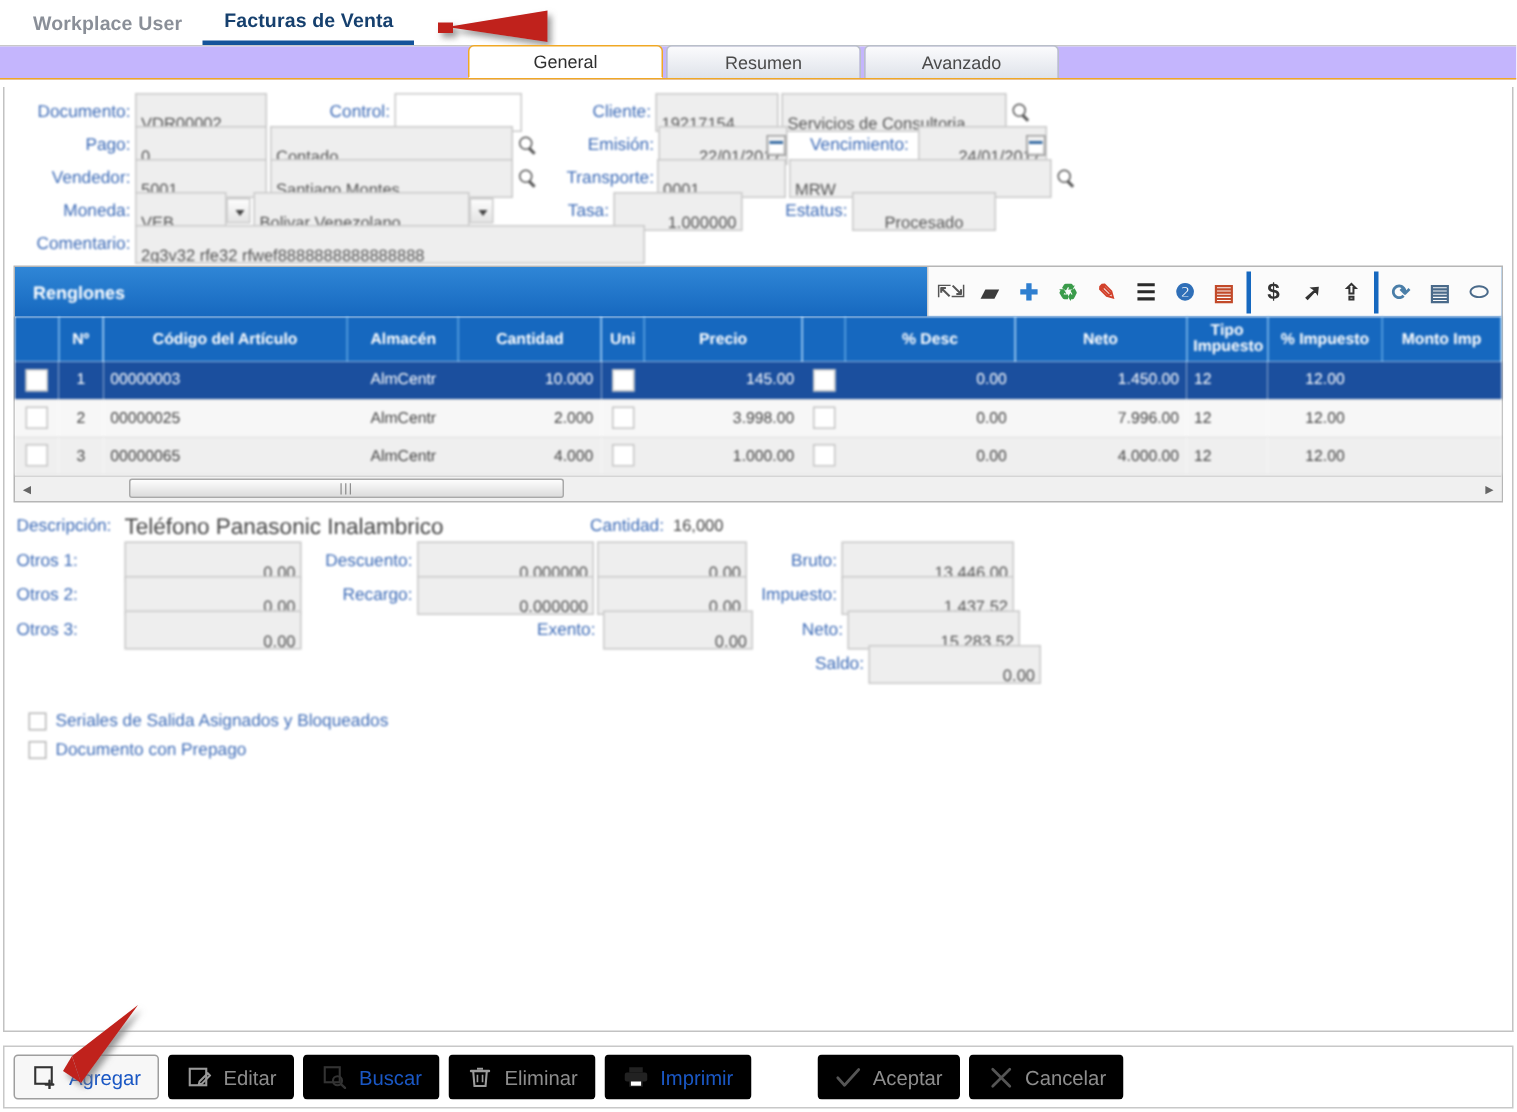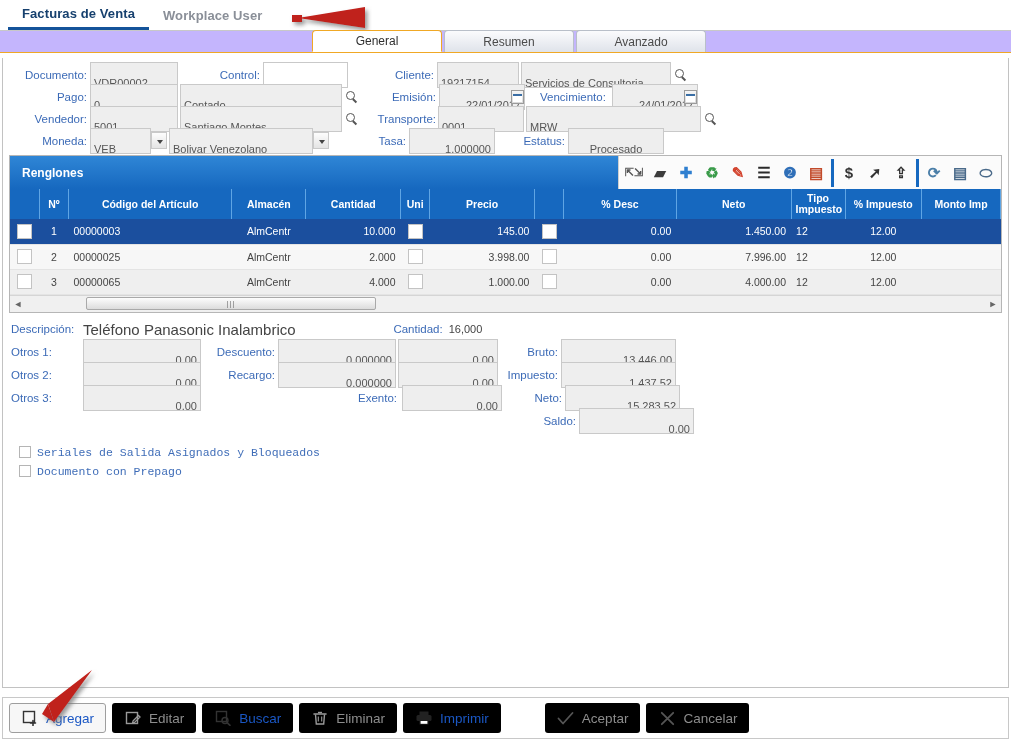--- a/index.html
+++ b/index.html
@@ -204,21 +204,21 @@
   }
 
   
   .totals { padding:6px 8px 0 8px; }
   .t-row { display:flex; align-items:center; height:21px; margin-bottom:2px; }
 
   .chk {
     width:12px; height:12px; background:#fff; border:1px solid #b5b5b5;
     margin-right:6px; flex:0 0 auto;
   }
-  .chk-row { display:flex; align-items:flex-start; height:19px; padding-left:8px;font-family:Liberation Mono, monospace; }
+  .chk-row { display:flex; align-items:flex-end; height:19px; padding-left:8px; }
   .chk-lbl { color:#2a5db0; font-size:11.5px; opacity:.9; }
 
   
   .footer {
     position:absolute; left:2px; right:2px; bottom:2px;
     height:42px;
     border:1px solid #c8c8c8;
     background:#ffffff;
     display:flex; align-items:center;
     padding:0 6px;
@@ -241,25 +241,25 @@
 
   
   .arrow { position:absolute; pointer-events:none; }
 
   .blur { filter: blur(0.55px); }
 </style>
 </head>
 <body>
 
 <div class="apptabs">
+  <div class="apptab">
+    <span>Workplace User</span>
+  </div>
   <div class="apptab active">
     <span>Facturas de Venta</span>
-  </div>
-  <div class="apptab">
-    <span>Workplace User</span>
   </div>
 </div>
 
 <div class="subtabs">
   <div class="subtab active">
     <span>General</span>
   </div>
   <div class="subtab">
     <span>Resumen</span>
   </div>
@@ -312,20 +312,24 @@
       <div class="fld" style="width:61px;margin-left:3px">VEB</div>
       <div class="ddbtn"></div>
       <div class="fld" style="width:144px;margin-left:2px">Bolivar Venezolano</div>
       <div class="ddbtn"></div>
       <div class="lbl r" style="width:68px;margin-left:9px">Tasa:</div>
       <div class="fld num" style="width:86px;margin-left:3px">1.000000</div>
       <div class="lbl r" style="width:64px;margin-left:6px">Estatus:</div>
       <div class="fld" style="width:96px;margin-left:3px;text-align:center">Procesado</div>
     </div>
 
+    <div class="frow">
+      <div class="lbl r" style="width:78px">Comentario:</div>
+      <div class="fld" style="width:340px;margin-left:3px">2g3v32 rfe32 rfwef8888888888888888</div>
+    </div>
   </div>
 
   <div class="grid-wrap">
     <div class="grid-title">
       <span class="blur">Renglones</span>
       <div class="toolbar">
         <div class="tbi" style="color:#555;font-size:11px">⇱⇲</div>
         <div class="tbi" style="color:#3c3c3c">▰</div>
         <div class="tbi" style="color:#2f7fd0">✚</div>
         <div class="tbi" style="color:#3a9b4a">♻</div>

